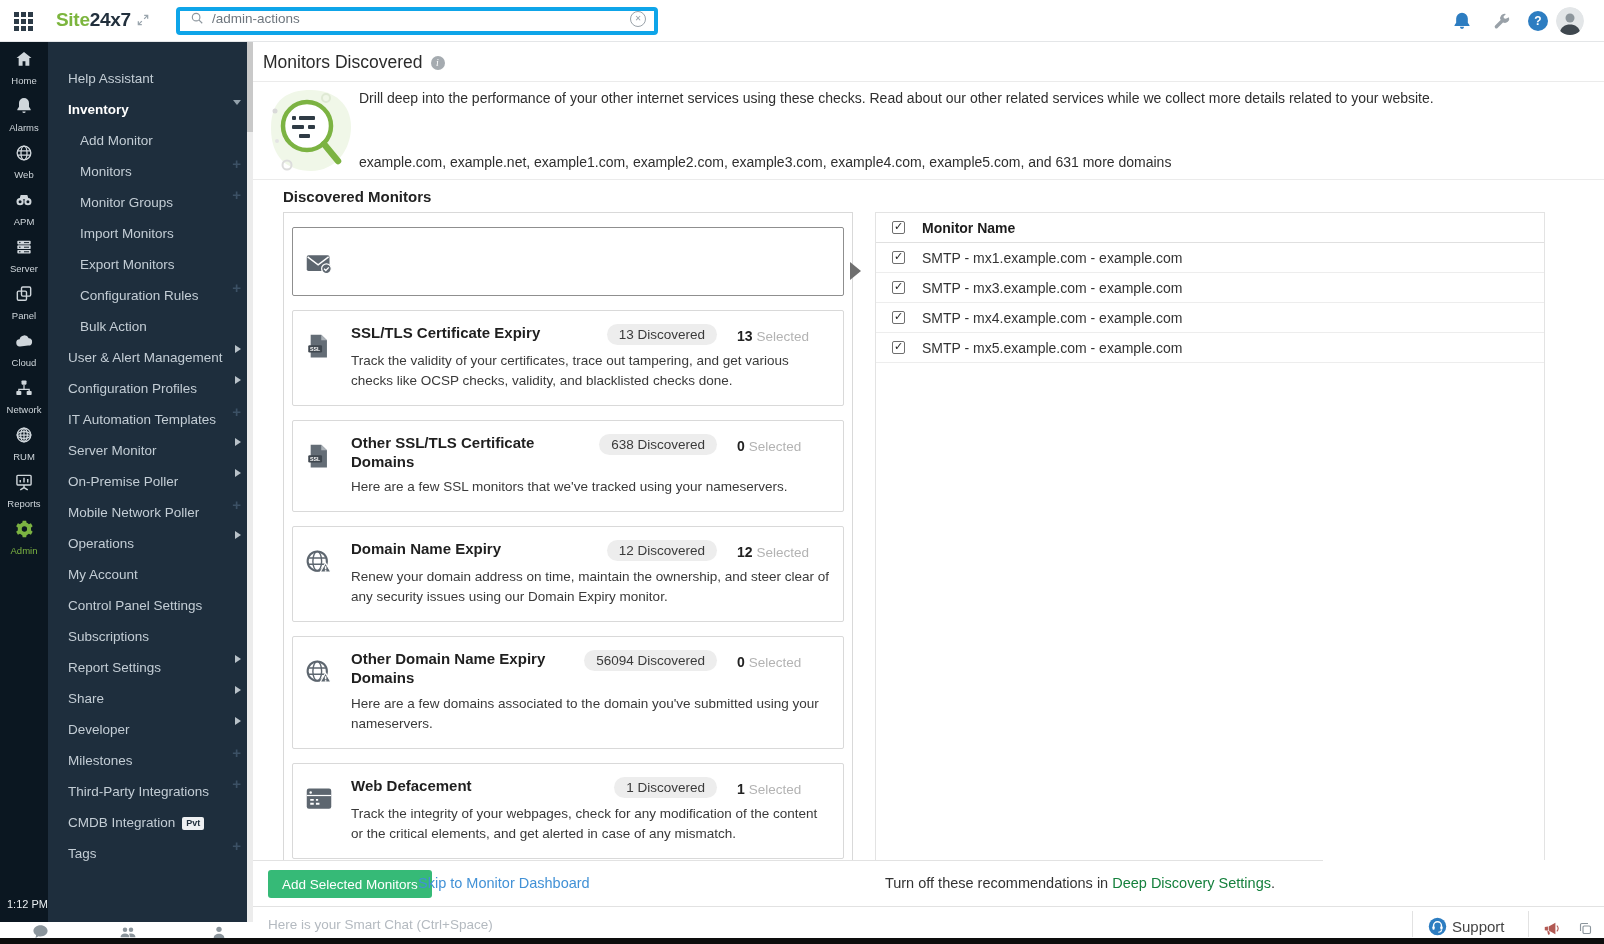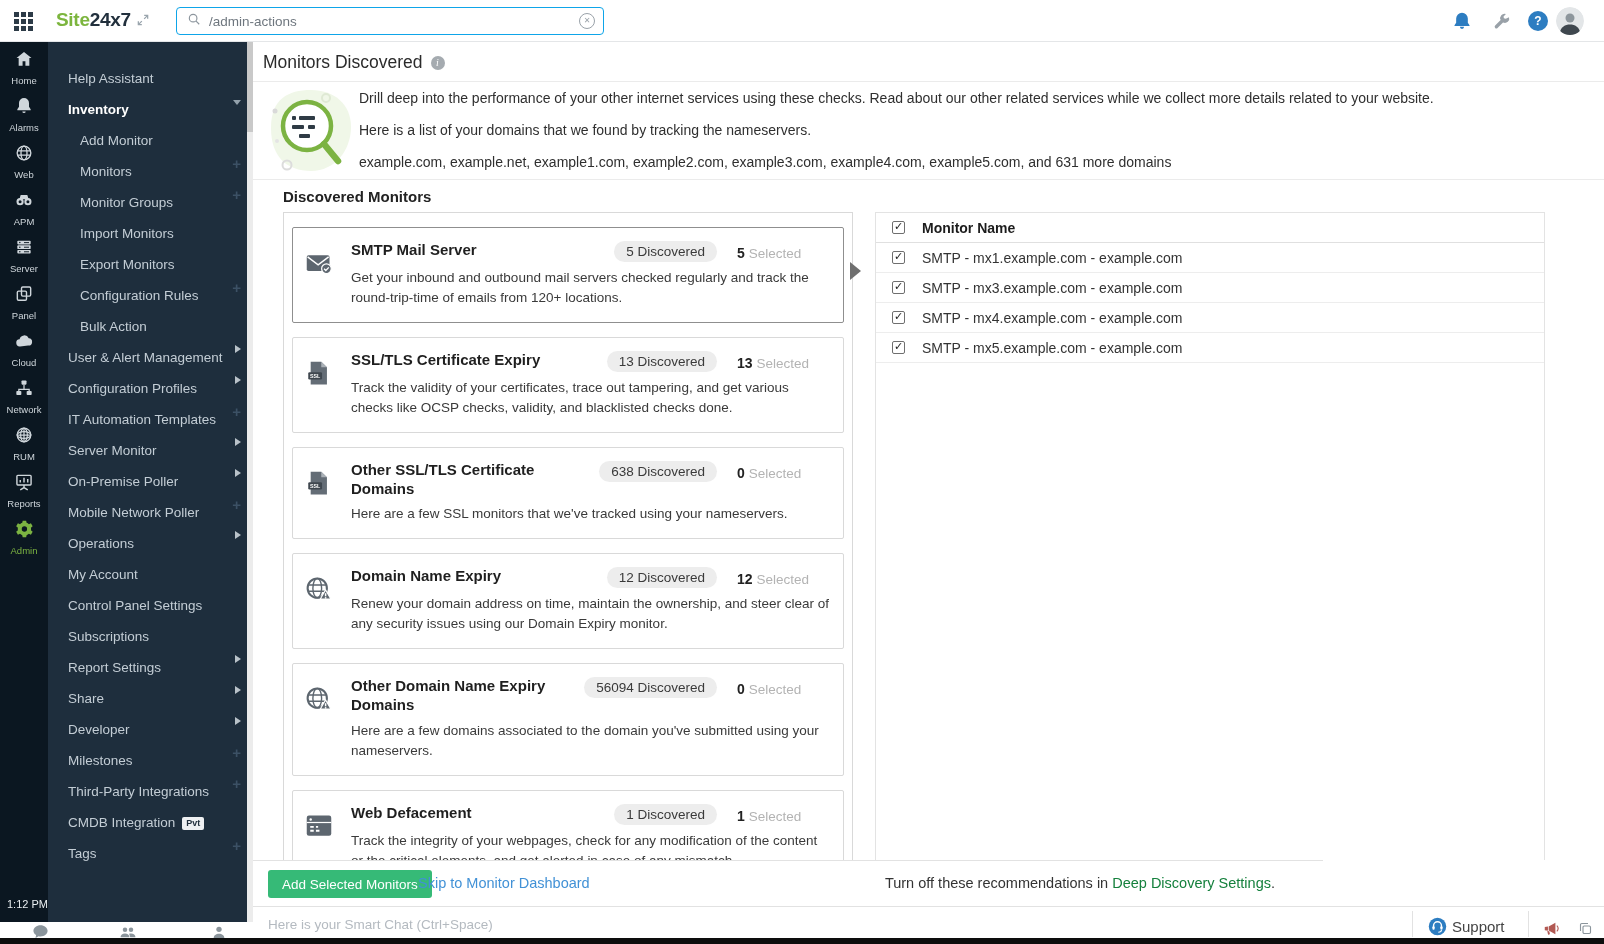--- a/index.html
+++ b/index.html
@@ -8,21 +8,21 @@
   #app { position:relative; width:1604px; height:944px; background:#fff; overflow:hidden; }
 
   
   .topbar { position:absolute; left:0; top:0; width:100%; height:42px; background:#fff; border-bottom:1px solid #e4e6e8; z-index:6; }
   .apps-grid { position:absolute; left:14px; top:12px; width:19px; height:19px; display:grid; grid-template-columns:repeat(3,5px); grid-template-rows:repeat(3,5px); gap:2px; cursor:pointer; }
   .apps-grid i { background:#2d3b47; }
   .logo { position:absolute; left:56px; top:9px; font-size:19px; font-weight:bold; letter-spacing:-0.3px; cursor:pointer; }
   .logo .p1 { color:#7cb53e; }
   .logo .p2 { color:#22303d; }
   .expand-ic { position:absolute; left:136px; top:13px; }
-  .searchbox { position:absolute; left:176px; top:7px; width:428px; height:28px; border:1px solid #0ea5e9; border-radius:4px; display:flex; align-items:center; padding:0 8px 0 10px; }
+  .searchbox { position:absolute; left:176px; top:7px; width:482px; height:28px; border:4px solid #0ea5e9; border-radius:4px; display:flex; align-items:flex-start; padding:0 8px 0 10px; }
   .searchbox input { border:none; outline:none; flex:1; font-size:13.5px; color:#6e767e; margin-left:8px; font-family:inherit; background:transparent; }
   .clear-btn { width:16px; height:16px; border:1px solid #9aa2a9; border-radius:50%; color:#9aa2a9; font-size:8px; line-height:14px; text-align:center; cursor:pointer; flex:0 0 auto; }
   .tb-ic { position:absolute; top:11px; cursor:pointer; }
   .help-circ { position:absolute; top:11px; left:1528px; width:20px; height:20px; background:#2d7dc1; border-radius:50%; color:#fff; font-size:12px; font-weight:bold; text-align:center; line-height:20px; cursor:pointer; }
   .avatar { position:absolute; top:7px; left:1556px; width:28px; height:28px; border-radius:50%; overflow:hidden; cursor:pointer; }
 
   
   .rail { position:absolute; left:0; top:42px; width:48px; height:880px; background:#0b1721; z-index:4; }
   .rail-item { height:47px; display:flex; flex-direction:column; align-items:center; padding-top:7px; cursor:pointer; }
   .rail-item svg { width:20px; height:20px; }
@@ -413,40 +413,31 @@
           <circle cx="42" cy="42" r="24" fill="#fff" stroke="#7cb342" stroke-width="4.5"></circle>
           <path d="M59 60l14 17" stroke="#7cb342" stroke-width="6.5" stroke-linecap="round"></path>
           <rect x="34" y="32" width="16" height="4" rx="1" fill="#2f3b45"></rect>
           <rect x="27" y="32" width="4" height="4" rx="1" fill="#2f3b45"></rect>
           <rect x="27" y="41" width="12" height="4" rx="1" fill="#2f3b45"></rect>
           <rect x="43" y="41" width="7" height="4" rx="1" fill="#2f3b45"></rect>
           <rect x="34" y="50" width="11" height="4" rx="1" fill="#2f3b45"></rect>
         </svg>
       </span>
       <div class="intro-line il0">Drill deep into the performance of your other internet services using these checks. Read about our other related services while we collect more details related to your website.</div>
-      <div class="intro-line il1">Here is a list of your domains that we found by tracking the nameservers.</div>
       <div class="intro-line il2">example.com, example.net, example1.com, example2.com, example3.com, example4.com, example5.com, and 631 more domains</div>
     </div>
     <div class="section-title">Discovered Monitors</div>
     <div class="card-list" id="card-list">
         <div class="card selected">
     <div class="card-icon"><svg viewBox="0 0 32 32" width="28" height="28">
               <rect x="2" y="7" width="26" height="18" rx="2" fill="#5d666f"></rect>
               <path d="M3 9l12 9 12-9" stroke="#fff" stroke-width="1.6" fill="none"></path>
               <circle cx="24.5" cy="22.5" r="5.5" fill="#5d666f" stroke="#fff" stroke-width="1.4"></circle>
               <path d="M21.8 22.6l2 2 3.4-3.6" stroke="#fff" stroke-width="1.5" fill="none"></path>
             </svg></div>
-    <div class="card-body">
-      <div class="card-head">
-        <span class="card-title">SMTP Mail Server</span>
-        <span class="pill">5 Discovered</span>
-        <span class="sel"><b>5</b><i>Selected</i></span>
-      </div>
-      <div class="card-desc">Get your inbound and outbound mail servers checked regularly and track the round-trip-time of emails from 120+ locations.</div>
-    </div>
   </div>
         <div class="card">
     <div class="card-icon"><svg viewBox="0 0 32 32" width="26" height="28">
               <path d="M7 2h13l7 7v21H7z" fill="#646d76"></path>
               <path d="M20 2l7 7h-7z" fill="#aab1b7"></path>
               <rect x="4" y="15" width="17" height="9" rx="1.5" fill="#3f474f"></rect>
               <text x="12.5" y="21.8" font-size="6.5" font-weight="bold" fill="#fff" text-anchor="middle">SSL</text>
             </svg></div>
     <div class="card-body">
       <div class="card-head">

